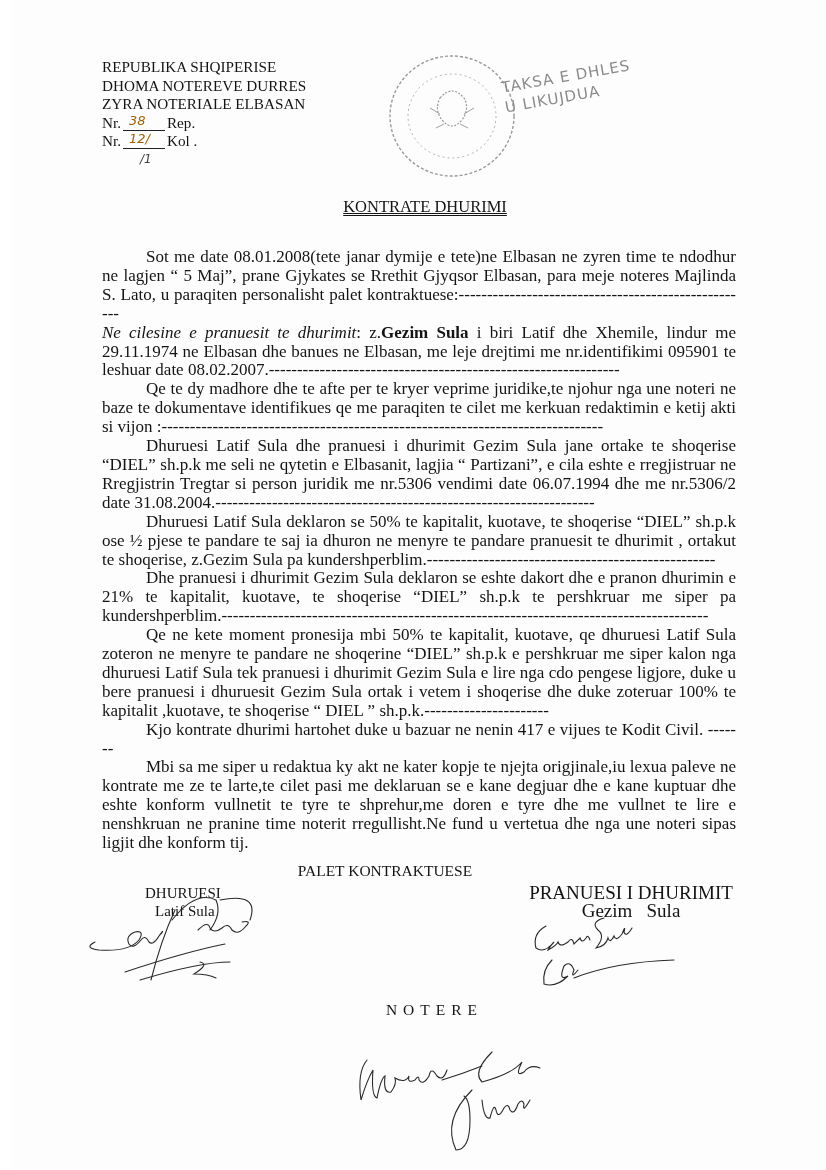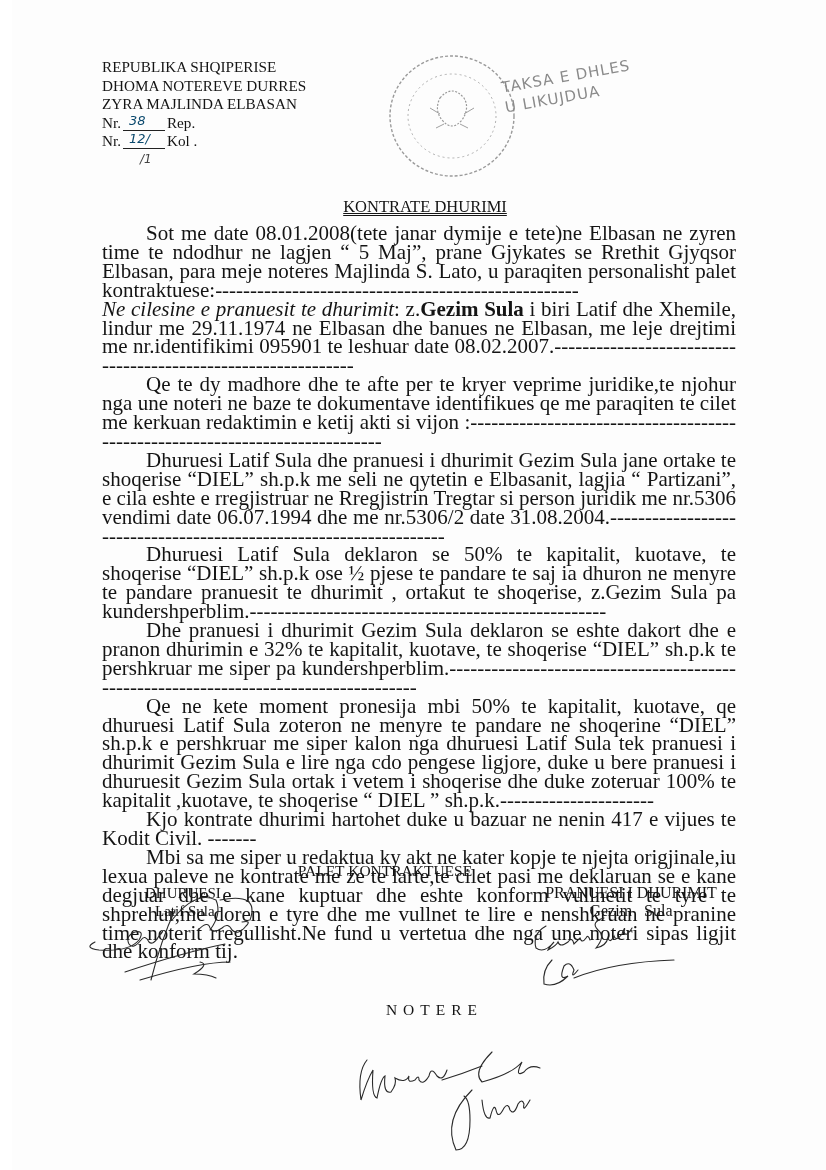--- a/index.html
+++ b/index.html
@@ -4,57 +4,57 @@
 <style>
   html, body { margin: 0; padding: 0; background: #ffffff; }
   body { width: 826px; height: 1170px; position: relative; overflow: hidden;
          font-family: "Liberation Serif", "DejaVu Serif", serif; color: #141414; }
   .page { position: absolute; left: 0; top: 0; width: 826px; height: 1170px; background: #fdfdfd; margin-left: 12px; }
 
   .header { position: absolute; left: 90px; top: 58px; font-size: 15.2px; line-height: 18.5px; }
   .header div { white-space: nowrap; }
   .nr-line { display: flex; align-items: center; }
   .nr-blank { display: inline-block; width: 42px; border-bottom: 1px solid #222; position: relative; height: 15px; margin: 0 2px; }
-  .hand { font-family: "DejaVu Sans", sans-serif; font-size: 13px; color: #0c4a6e; position: absolute; left: 6px; top: -3px; font-style: italic; }
+  .hand { font-family: "DejaVu Sans", sans-serif; font-size: 13px; color: #a16207; position: absolute; left: 6px; top: -3px; font-style: italic; }
   .hand-sub { position: absolute; left: 128px; top: 152px; font-family: "DejaVu Sans", sans-serif; font-style: italic; font-size: 12px; color: #444; }
 
   .stamp { position: absolute; left: 368px; top: 48px; width: 150px; height: 140px; }
   .stamp-text { position: absolute; left: 488px; top: 78px; font-family: "DejaVu Sans", sans-serif;
                 color: #8a8a8a; font-size: 15px; line-height: 20px; transform: rotate(-10deg); transform-origin: left top; letter-spacing: 1px; }
 
   .title { position: absolute; left: 0; width: 826px; top: 197px; text-align: center; font-size: 16.5px; text-decoration: underline; }
   .title span { text-decoration: underline; text-underline-offset: 3px; }
 
-  .body { position: absolute; left: 90px; top: 224px; width: 634px; font-size: 21px; line-height: 18.9px; text-align: justify; }
+  .body { position: absolute; left: 90px; top: 248px; width: 634px; font-size: 17px; line-height: 18.9px; text-align: justify; }
   .body p { margin: 0; }
   .body .indent { text-indent: 44px; }
   .body i { font-style: italic; }
   .body b { font-weight: bold; }
 
   .parties-title { position: absolute; left: 0; width: 726px; top: 862px; text-align: center; font-size: 15.5px; padding-left: 20px; box-sizing: border-box; }
 
   .sig-left { position: absolute; left: 133px; top: 884px; font-size: 15px; line-height: 18px; }
   .sig-left .name { padding-left: 10px; }
-  .sig-right { position: absolute; left: 512px; top: 884px; font-size: 16px; line-height: 18px; text-align: center; width: 214px; }
+  .sig-right { position: absolute; left: 512px; top: 884px; font-size: 19px; line-height: 18px; text-align: center; width: 214px; }
 
   .notary { position: absolute; left: 0; width: 826px; top: 1000px; text-align: center; font-size: 15.5px; line-height: 20px; padding-left: 19px; box-sizing: border-box; }
   .notary .spaced { letter-spacing: 6px; }
 
   svg.signature { position: absolute; overflow: visible; }
   svg.signature path { fill: none; stroke: #2a2a2a; stroke-width: 1.1; stroke-linecap: round; }
 </style>
 </head>
 <body>
 
 <div class="page">
 
   <div class="header">
     <div>REPUBLIKA SHQIPERISE</div>
     <div>DHOMA NOTEREVE DURRES</div>
-    <div>ZYRA MAJLINDA ELBASAN</div>
+    <div>ZYRA NOTERIALE ELBASAN</div>
     <div class="nr-line">
       <span>Nr.</span>
       <span class="nr-blank">
           <span class="hand">38</span>
         </span>
       <span>Rep.</span>
     </div>
     <div class="nr-line">
       <span>Nr.</span>
       <span class="nr-blank">
@@ -77,21 +77,21 @@
   </div>
 
   <div class="title"><span>KONTRATE DHURIMI</span></div>
 
   <div class="body">
     <p class="indent">Sot me date 08.01.2008(tete janar dymije e tete)ne Elbasan ne zyren time te ndodhur ne lagjen “ 5 Maj”, prane Gjykates se Rrethit Gjyqsor Elbasan, para meje  noteres Majlinda S. Lato, u paraqiten personalisht palet kontraktuese:----------------------------------------------------</p>
     <p><i>Ne cilesine e pranuesit te dhurimit</i><span>: z.</span><b>Gezim Sula</b><span>  i biri Latif dhe Xhemile, lindur me 29.11.1974 ne Elbasan dhe banues ne Elbasan, me leje drejtimi me nr.identifikimi 095901 te leshuar date 08.02.2007.--------------------------------------------------------------</span></p>
     <p class="indent">Qe te dy madhore dhe te afte per te kryer veprime juridike,te njohur nga une noteri ne baze te dokumentave identifikues qe me paraqiten te cilet me kerkuan redaktimin e ketij akti si vijon  :------------------------------------------------------------------------------</p>
     <p class="indent">Dhuruesi Latif Sula dhe pranuesi i dhurimit Gezim Sula jane ortake te  shoqerise “DIEL” sh.p.k me seli ne qytetin e Elbasanit, lagjia “ Partizani”, e cila eshte e rregjistruar ne Rregjistrin Tregtar si person juridik me nr.5306 vendimi date 06.07.1994 dhe me nr.5306/2 date 31.08.2004.-------------------------------------------------------------------</p>
     <p class="indent">Dhuruesi  Latif Sula deklaron se 50% te kapitalit, kuotave, te shoqerise “DIEL” sh.p.k ose ½  pjese te pandare te saj ia dhuron ne menyre te pandare pranuesit te dhurimit , ortakut te shoqerise, z.Gezim Sula pa kundershperblim.---------------------------------------------------</p>
-    <p class="indent">Dhe pranuesi i dhurimit Gezim Sula  deklaron se eshte dakort dhe e pranon dhurimin  e 32% te kapitalit, kuotave, te shoqerise “DIEL” sh.p.k   te pershkruar me siper pa kundershperblim.--------------------------------------------------------------------------------------</p>
+    <p class="indent">Dhe pranuesi i dhurimit Gezim Sula  deklaron se eshte dakort dhe e pranon dhurimin  e 21% te kapitalit, kuotave, te shoqerise “DIEL” sh.p.k   te pershkruar me siper pa kundershperblim.--------------------------------------------------------------------------------------</p>
     <p class="indent">Qe ne kete moment pronesija mbi  50% te kapitalit, kuotave, qe dhuruesi Latif Sula zoteron ne menyre te pandare ne shoqerine “DIEL” sh.p.k e pershkruar me siper kalon nga dhuruesi Latif Sula tek pranuesi i dhurimit Gezim Sula  e lire nga cdo pengese ligjore, duke u bere pranuesi i  dhuruesit Gezim Sula ortak i vetem i shoqerise dhe duke zoteruar  100% te kapitalit ,kuotave, te shoqerise “ DIEL ” sh.p.k.----------------------</p>
     <p class="indent">Kjo kontrate dhurimi hartohet duke u bazuar ne nenin 417 e vijues te Kodit Civil. -------</p>
     <p class="indent">Mbi sa me siper u redaktua ky akt ne kater kopje te njejta origjinale,iu lexua paleve ne kontrate me ze te larte,te cilet pasi me deklaruan se e kane degjuar dhe e kane kuptuar dhe eshte konform vullnetit te tyre te shprehur,me doren e tyre dhe me vullnet te lire e nenshkruan ne pranine time noterit rregullisht.Ne fund u vertetua dhe nga une noteri sipas ligjit dhe konform tij.</p>
   </div>
 
   <div class="parties-title">PALET KONTRAKTUESE</div>
 
   <div class="sig-left">
     <div>DHURUESI</div>
     <div class="name">Latif Sula</div>

